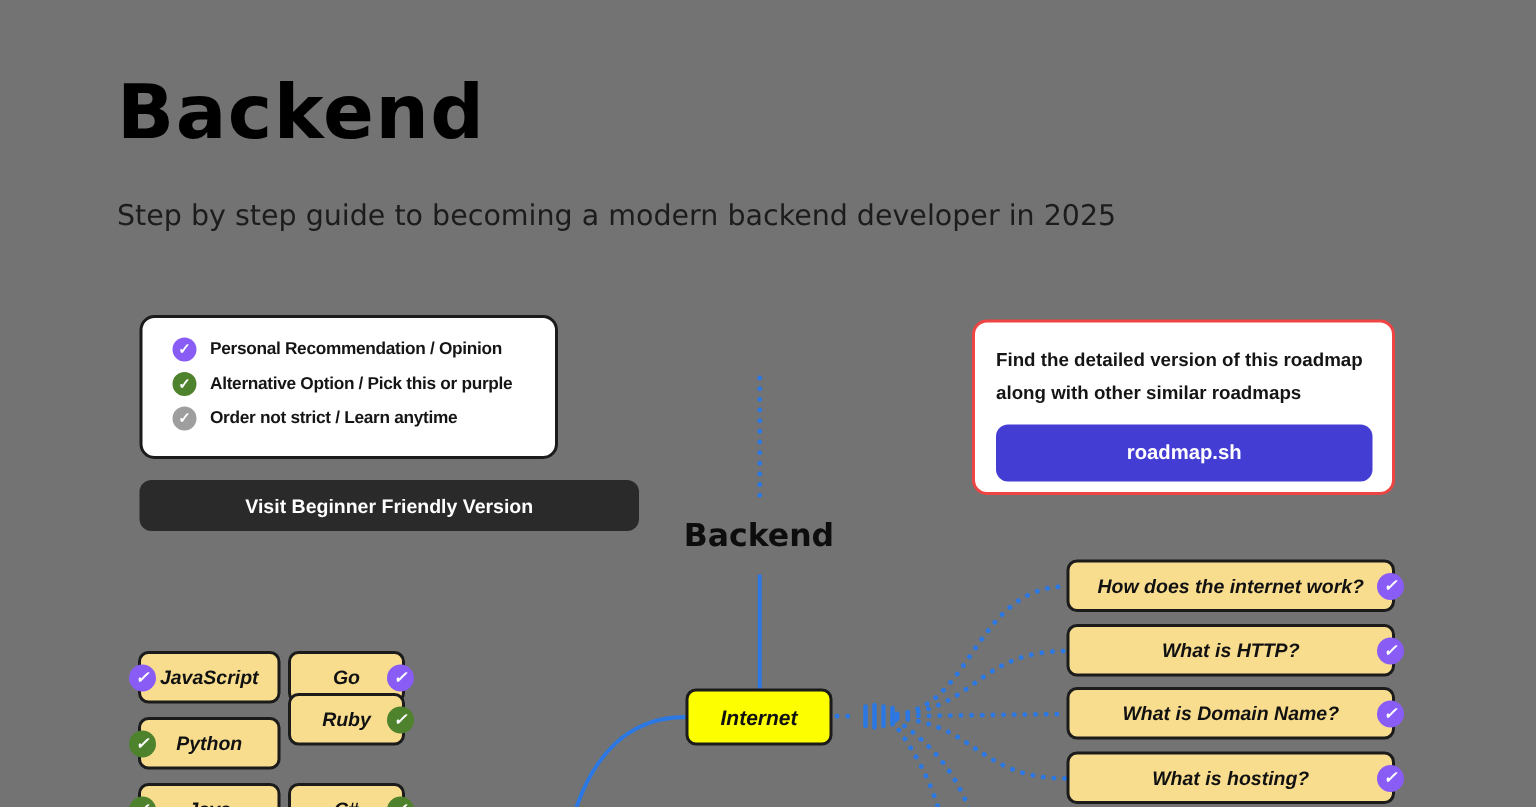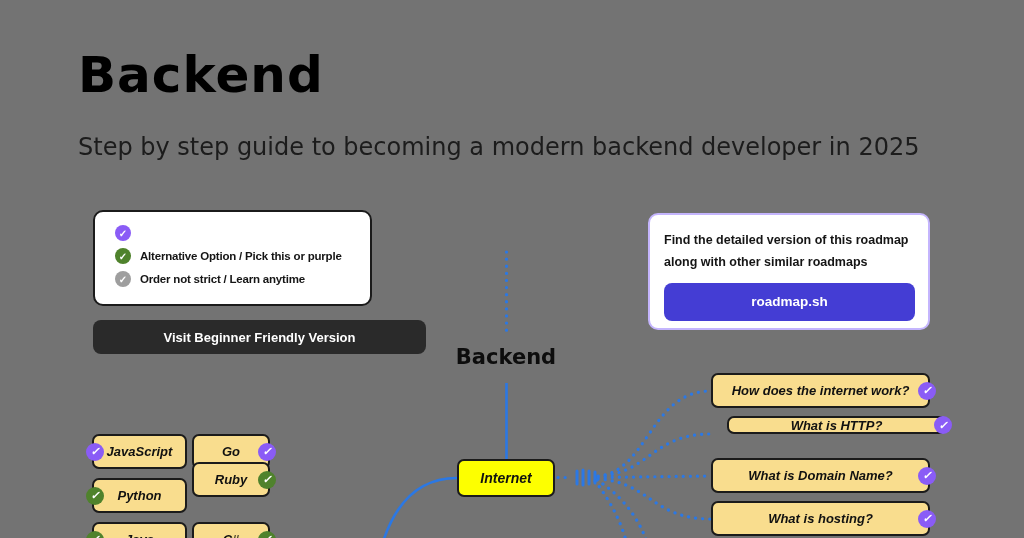--- a/index.html
+++ b/index.html
@@ -8,21 +8,21 @@
     background:#737373;font-family:"Liberation Sans",sans-serif;color:#111;
   }
   
   .page-title{
     position:absolute;left:78px;top:46px;margin:0;
     font-family:"DejaVu Sans",sans-serif;font-weight:bold;font-size:50px;
     letter-spacing:1px;color:#000;
   }
   .page-subtitle{
     position:absolute;left:78px;top:133px;margin:0;
-    font-family:"DejaVu Sans",sans-serif;font-size:24px;color:#1c1c1c;
+    font-family:"DejaVu Sans",sans-serif;font-size:19px;color:#1c1c1c;
   }
   
   .legend-card{
     position:absolute;left:93px;top:210px;width:279px;height:96px;
     border:2px solid #1b1b1b;border-radius:10px;background:#fff;
     box-sizing:border-box;padding:13px 8px 0 20px;
     display:flex;flex-direction:column;gap:7px;
   }
   .legend-row{display:flex;align-items:center;gap:9px;}
   .legend-label{font-size:11.5px;font-weight:bold;letter-spacing:-0.2px;white-space:nowrap;color:#151515;}
@@ -37,21 +37,21 @@
   .green{background:var(--badge-green,#4f822c);}
   .gray{background:var(--badge-gray,#9e9e9e);}
   
   .dark-btn{
     position:absolute;left:93px;top:320px;width:333px;height:34px;
     background:var(--dark-button-bg,#2a2a2a);color:#fff;border:none;border-radius:8px;
     font-family:"Liberation Sans",sans-serif;font-size:13px;font-weight:bold;cursor:pointer;
   }
   .info-card{
     position:absolute;left:648px;top:213px;width:282px;height:117px;
-    border:2px solid #c4b5fd;border-radius:10px;background:#fff;
+    border:2px solid #ef4444;border-radius:10px;background:#fff;
     box-sizing:border-box;padding:15px 13px 0 14px;
   }
   .info-line{font-size:12.5px;font-weight:bold;color:#151515;line-height:1.75;}
   .primary-btn{
     margin-top:9px;width:100%;height:38px;
     background:var(--primary-button-bg,#443dd4);color:#fff;border:none;border-radius:8px;
     font-family:"Liberation Sans",sans-serif;font-size:13.5px;font-weight:bold;cursor:pointer;
   }
   
   #connector-layer{position:absolute;left:0;top:0;}
@@ -101,20 +101,21 @@
     <path class="conn dot" d="M597 480 C 619 494, 637 514, 647 542"></path>
     <path class="conn dot" d="M595 481 C 609 499, 621 521, 627 544"></path>
   </svg>
 
   <h1 class="page-title">Backend</h1>
   <p class="page-subtitle">Step by step guide to becoming a modern backend developer in 2025</p>
 
   <div class="legend-card">
     <div class="legend-row">
       <span class="cbadge sm purple">✓</span>
+      <span class="legend-label">Personal Recommendation / Opinion</span>
     </div>
     <div class="legend-row">
       <span class="cbadge sm green">✓</span>
       <span class="legend-label">Alternative Option / Pick this or purple</span>
     </div>
     <div class="legend-row">
       <span class="cbadge sm gray">✓</span>
       <span class="legend-label">Order not strict / Learn anytime</span>
     </div>
   </div>
@@ -155,21 +156,21 @@
   </div>
   <div class="node" style="left:192px;top:522px;width:78px;height:35px">
     <span>C#</span>
     <span class="cbadge md green right">✓</span>
   </div>
 
   <div class="node" style="left:711px;top:373px;width:219px;height:35px">
     <span>How does the internet work?</span>
     <span class="cbadge md purple right">✓</span>
   </div>
-  <div class="node" style="left:727px;top:416px;width:219px;height:18px">
+  <div class="node" style="left:711px;top:416px;width:219px;height:35px">
     <span>What is HTTP?</span>
     <span class="cbadge md purple right">✓</span>
   </div>
   <div class="node" style="left:711px;top:458px;width:219px;height:35px">
     <span>What is Domain Name?</span>
     <span class="cbadge md purple right">✓</span>
   </div>
   <div class="node" style="left:711px;top:501px;width:219px;height:35px">
     <span>What is hosting?</span>
     <span class="cbadge md purple right">✓</span>

